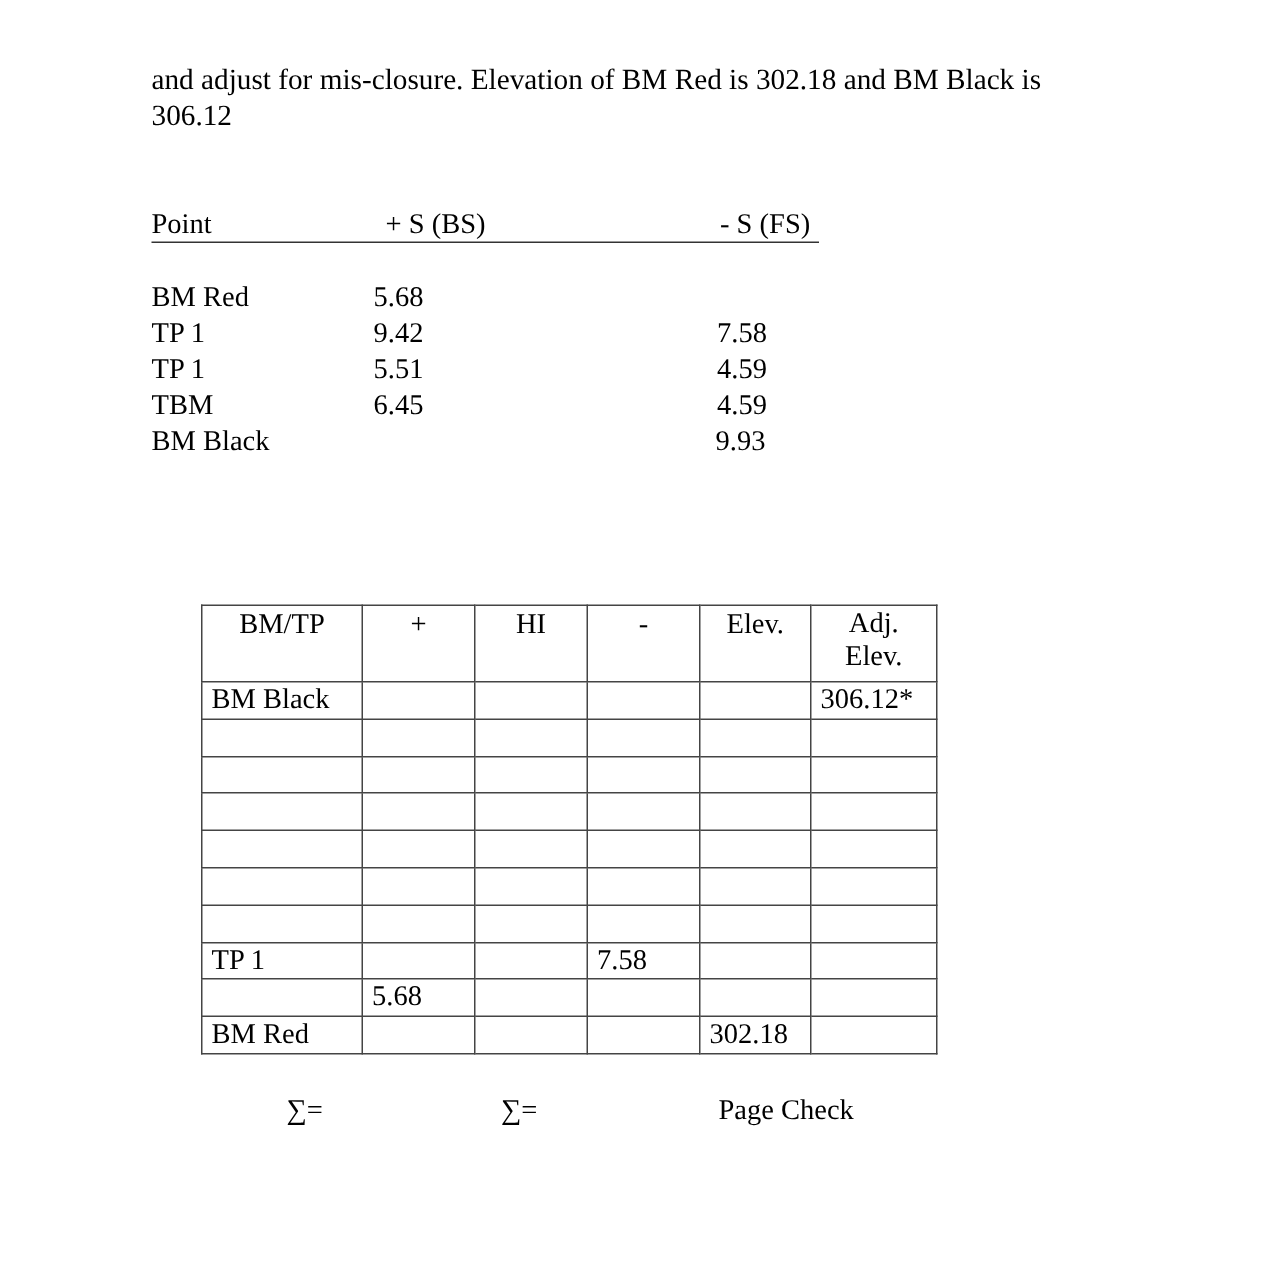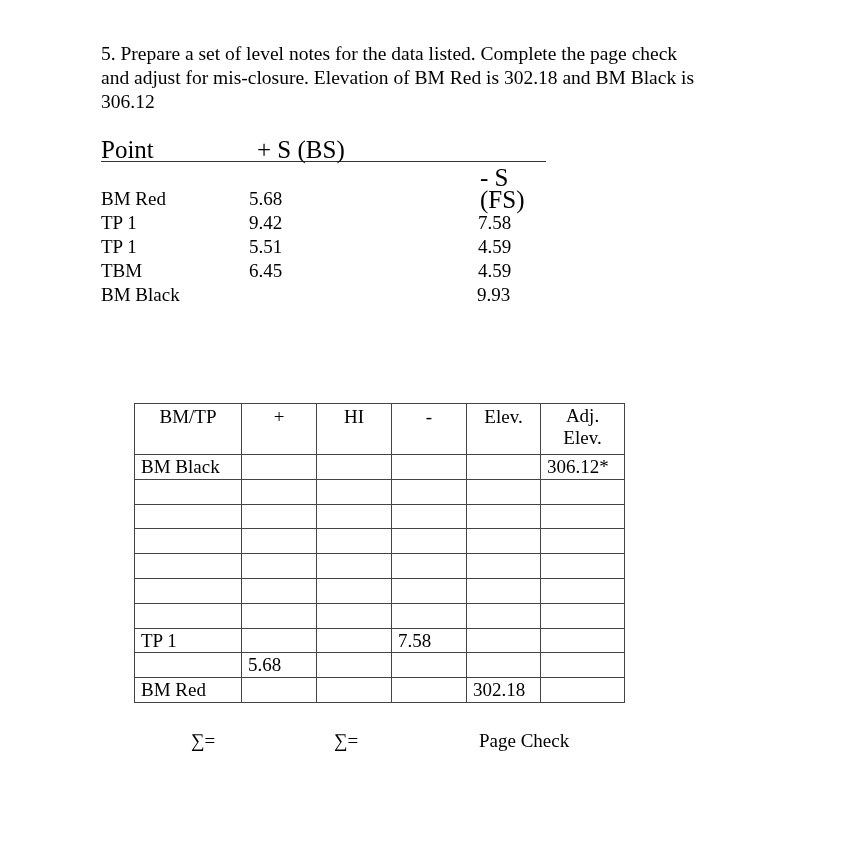--- a/index.html
+++ b/index.html
@@ -29,21 +29,21 @@
       left: 101px;
       top: 139px;
       width: 445px;
       height: 22px;
       border-bottom: 1.3px solid #333;
     }
     .data-header span {
       position: absolute;
       top: 0;
       line-height: 22px;
-      font-size: 25px;
+      font-size: 19px;
     }
     .data-list {
       position: absolute;
       left: 101px;
       top: 187px;
       width: 460px;
     }
     .data-row {
       position: relative;
       height: 24px;
@@ -93,29 +93,28 @@
       position: absolute;
       top: 729px;
       font-size: 19px;
       line-height: 24px;
     }
   </style>
 </head>
 <body>
 
 <div class="problem">
-  <div>5.  Prepare a set of level notes for the data listed.  Complete the page check</div>
   <div>and adjust for mis-closure.  Elevation of BM Red is 302.18 and BM Black is</div>
   <div>306.12</div>
 </div>
 
 <div class="data-header">
   <span style="left:0;">Point</span>
   <span style="left:156px;">+ S (BS)</span>
-  <span style="left:379px;margin-top:28px;">- S (FS)</span>
+  <span style="left:379px;">- S (FS)</span>
 </div>
 
 <div class="data-list">
   <div class="data-row">
     <span style="left:0;">BM Red</span>
     <span style="left:148px;">5.68</span>
     <span style="left:377px;"></span>
   </div>
   <div class="data-row">
     <span style="left:0;">TP 1</span>

